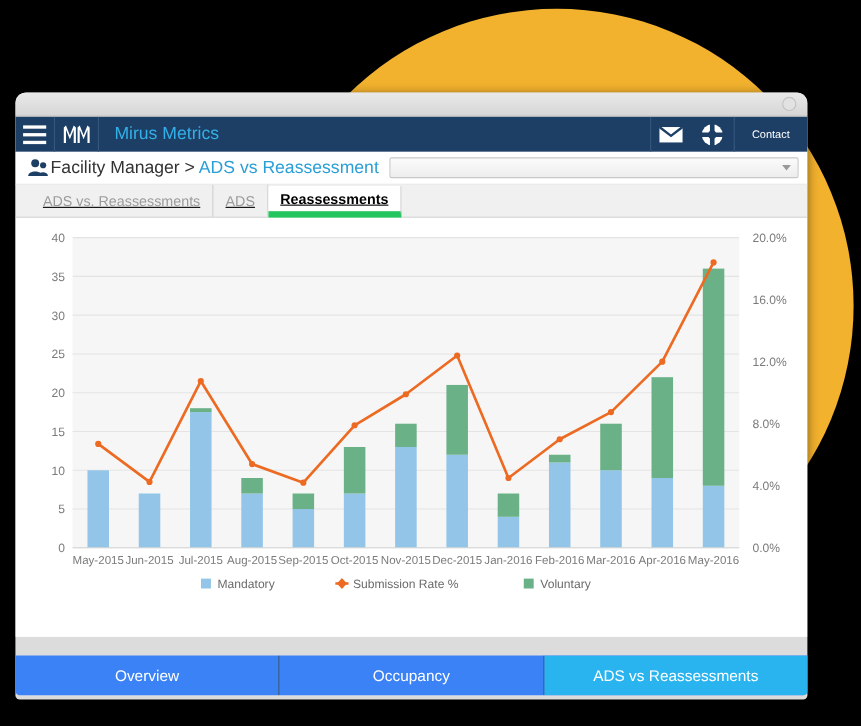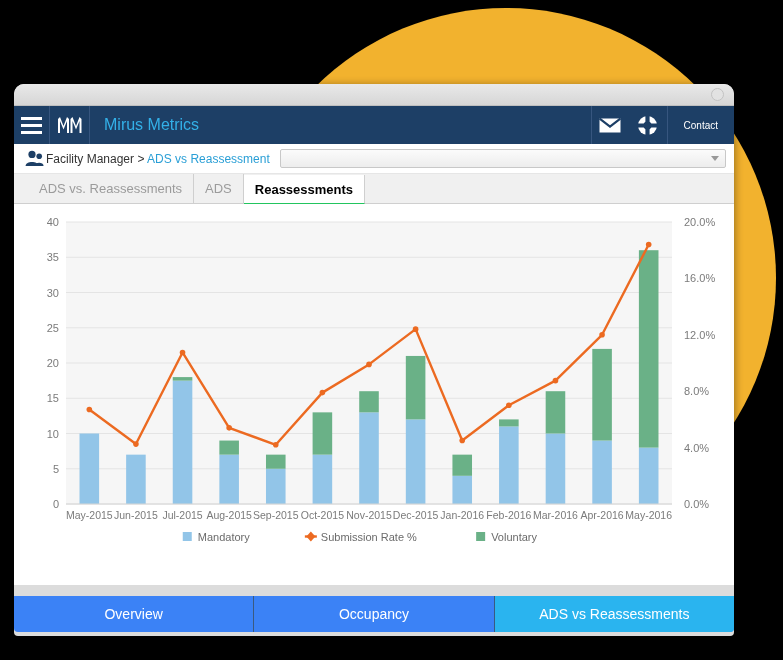--- a/index.html
+++ b/index.html
@@ -37,21 +37,21 @@
     position: relative;
   }
   .titlebar .dot {
     position: absolute; right: 10px; top: 4px;
     width: 13px; height: 13px; border-radius: 50%;
     background: #e2e2e2; border: 1px solid #c2c2c2;
   }
 
   
   .appbar {
-    height: 38px;
+    height: 32px;
     background: #1e3f६6;
     background: #1d3f66;
     display: flex; align-items: stretch;
   }
   .appbar-left { display: flex; align-items: stretch; }
   .hamburger {
     width: 36px; display: flex; flex-direction: column;
     align-items: center; justify-content: center; gap: 4px;
     border-right: 1px solid #37567f; cursor: pointer;
   }
@@ -77,21 +77,21 @@
     border-left: 1px solid #37567f; cursor: pointer;
   }
 
   
   .crumbrow {
     height: 30px; background: #ffffff;
     display: flex; align-items: center; padding: 0 8px;
     border-bottom: 1px solid #e6e6e6;
   }
   .crumb-icon { width: 24px; display:flex; align-items:center; justify-content:center; }
-  .crumb-text { font-size: 12px; color: #333; white-space: nowrap; }
+  .crumb-text { font-size: 16px; color: #333; white-space: nowrap; }
   .crumb-text .sep { color: #333; }
   .crumb-text .cur { color: #2a9fd6; }
   .crumb-select {
     margin-left: 10px; flex: 1; height: 19px;
     background: linear-gradient(#fbfbfb,#ededed);
     border: 1px solid #c8c8c8; border-radius: 2px;
     position: relative;
   }
   .crumb-select .chev {
     position: absolute; right: 6px; top: 6px;
@@ -99,30 +99,31 @@
     border-left: 4px solid transparent; border-right: 4px solid transparent;
     border-top: 5px solid #999;
   }
 
   
   .tabstrip {
     height: 30px; background: #f0f0f0;
     display: flex; align-items: flex-end;
     border-bottom: 1px solid #cfcfcf;
     padding-left: 14px;
+    text-decoration: underline;
   }
   .tab {
     height: 29px; display: flex; align-items: center;
     padding: 0 11px; font-size: 13px; color: #9b9b9b;
     border-right: 1px solid #cfcfcf; cursor: pointer;
   }
   .tab.active {
     background: #ffffff; color: #000; font-weight: 700;
     border-right: 1px solid #cfcfcf;
-    border-bottom: 1px solid #22c55e;
+    border-bottom: 6px solid #22c55e;
     margin-bottom: -1px;
   }
 
   
   .chart-panel {
     background: #ffffff;
     height: 381px;
     padding: 10px 10px 4px 10px;
     position: relative;
   }

